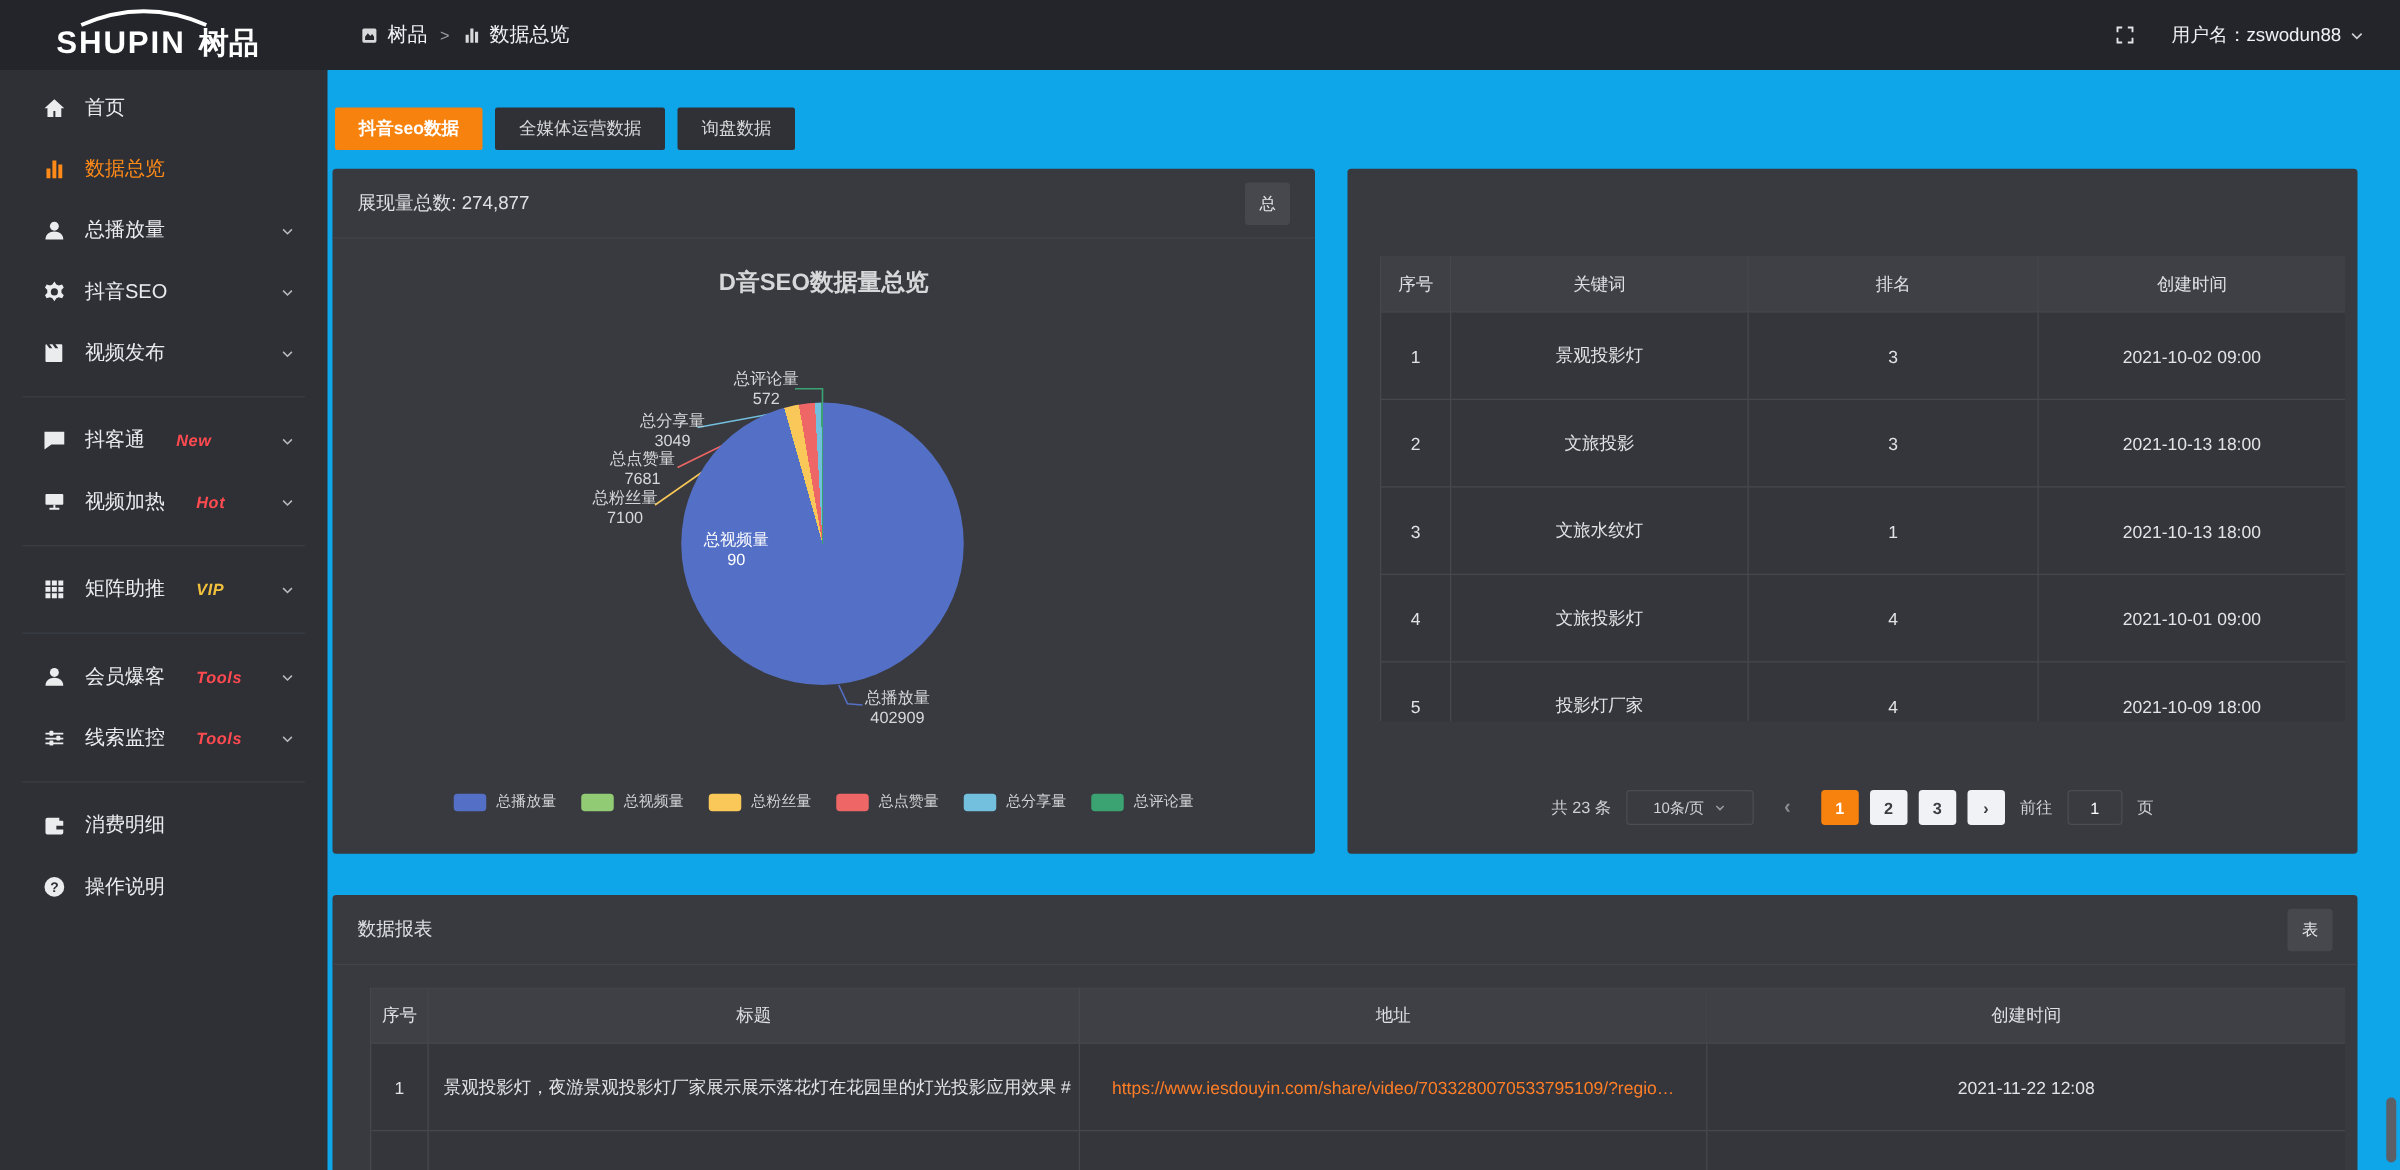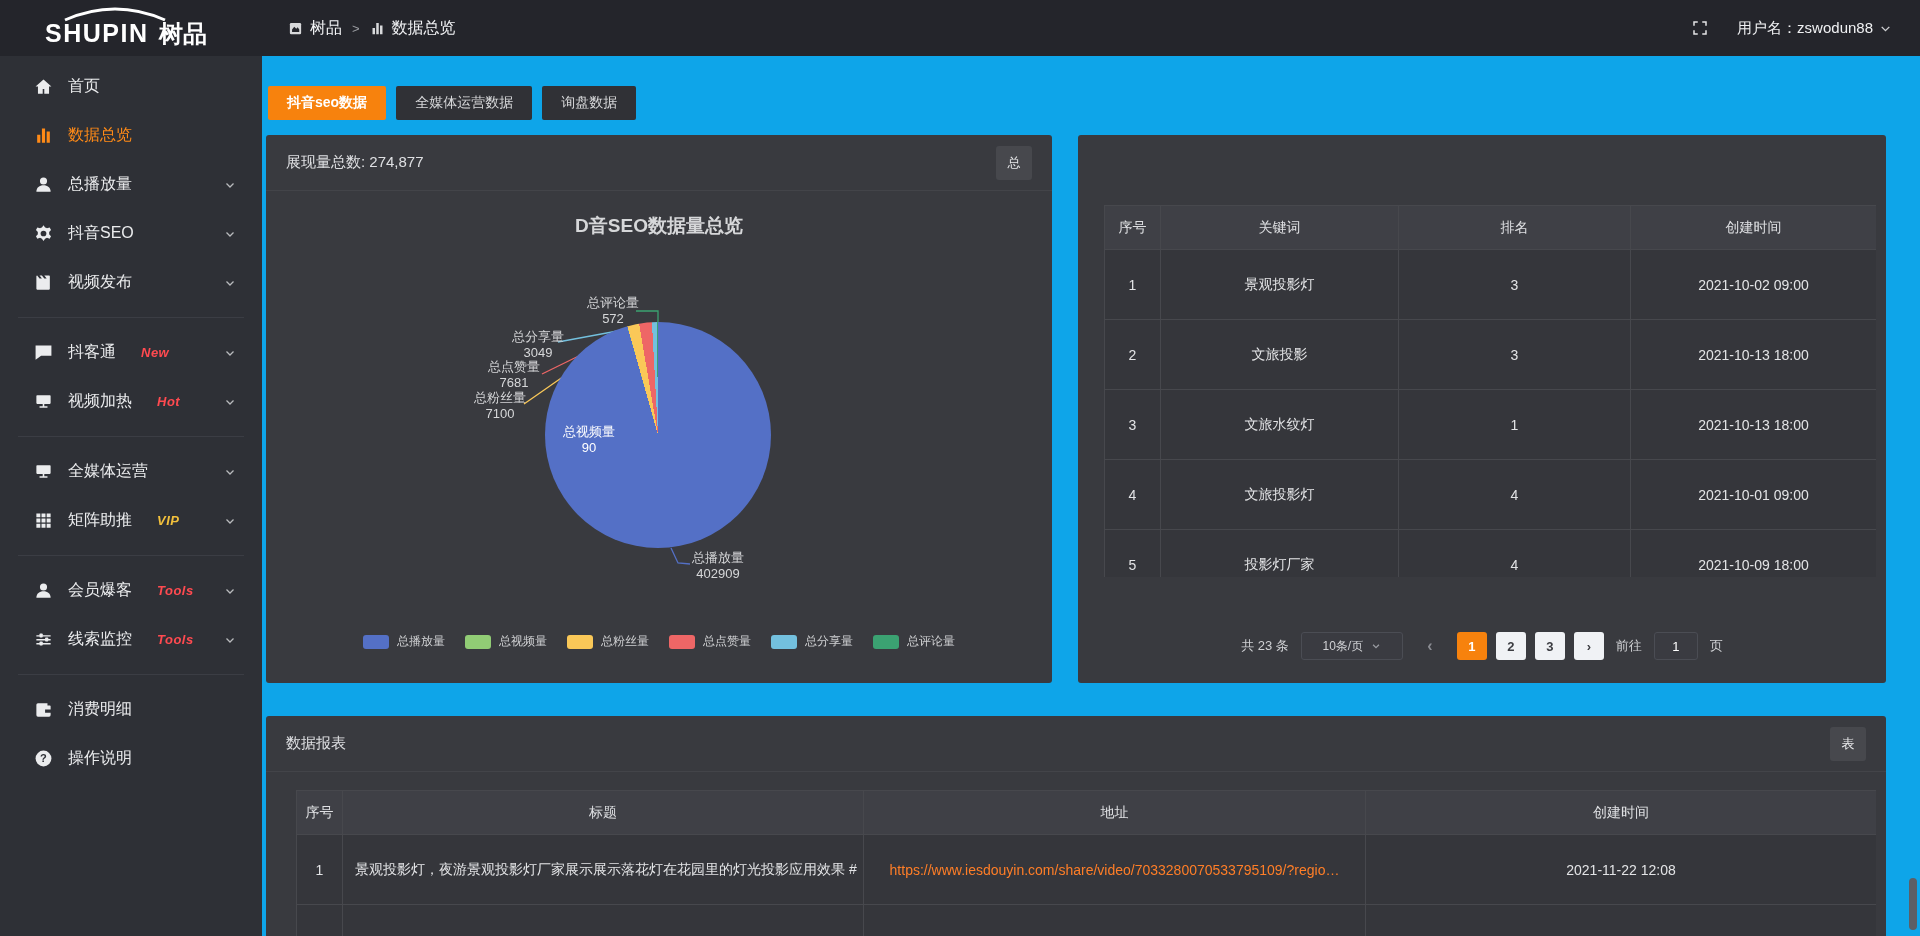--- a/index.html
+++ b/index.html
@@ -202,30 +202,20 @@
         <span class="badge">Hot</span>
         <svg class="chev" viewBox="0 0 24 24" fill="none" stroke="currentColor" stroke-width="2.5">
             <path d="M5 9l7 7 7-7"></path>
           </svg>
       </div>
     </div>
     <div class="side-div"></div>
     <div class="side-group">
       <div class="side-item">
         <svg class="mi" viewBox="0 0 24 24">
-            <rect x="3" y="4" width="18" height="11" rx="1"></rect>
-            <path d="M11 15h2v3h4v2H7v-2h4z"></path>
-          </svg>
-        <span>全媒体运营</span>
-        <svg class="chev" viewBox="0 0 24 24" fill="none" stroke="currentColor" stroke-width="2.5">
-            <path d="M5 9l7 7 7-7"></path>
-          </svg>
-      </div>
-      <div class="side-item">
-        <svg class="mi" viewBox="0 0 24 24">
             <path d="M3 3h5v5H3zM9.5 3h5v5h-5zM16 3h5v5h-5zM3 9.5h5v5H3zM9.5 9.5h5v5h-5zM16 9.5h5v5h-5zM3 16h5v5H3zM9.5 16h5v5h-5zM16 16h5v5h-5z"></path>
           </svg>
         <span>矩阵助推</span>
         <span class="badge vip">VIP</span>
         <svg class="chev" viewBox="0 0 24 24" fill="none" stroke="currentColor" stroke-width="2.5">
             <path d="M5 9l7 7 7-7"></path>
           </svg>
       </div>
     </div>
     <div class="side-div"></div>

